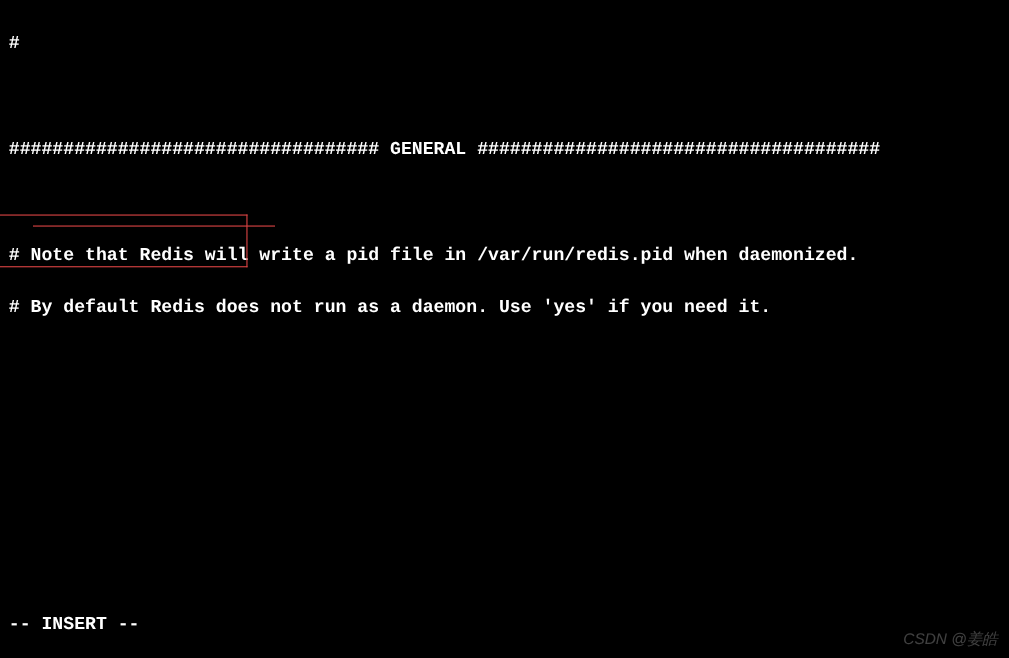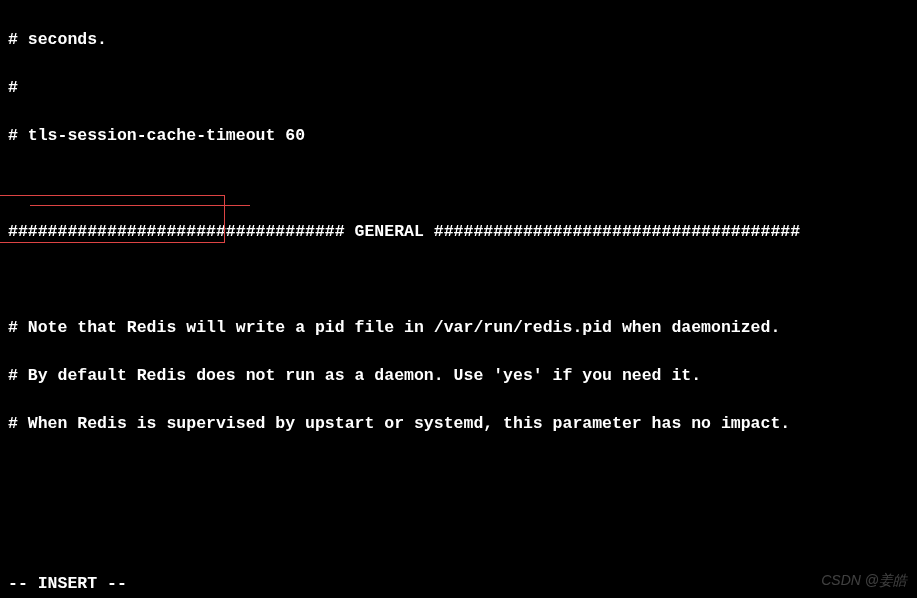--- a/index.html
+++ b/index.html
@@ -56,38 +56,35 @@
     right: 10px;
     bottom: 6px;
     color: rgba(255,255,255,0.25);
     font-size: 14px;
     font-family: Arial, sans-serif;
     font-weight: normal;
     font-style: italic;
   }
   .mode-line {
     position: absolute;
-    bottom: 2px;
+    bottom: 18px;
     left: 8px;
     font-weight: bold;
   }
 </style>
 </head>
 <body>
 
 <div class="terminal">
-<span class="line"># seconds.</span>
 <span class="line">#</span>
-<span class="line"># tls-session-cache-timeout 60</span>
 <span class="line"></span>
 <span class="line">################################## GENERAL #####################################</span>
 <span class="line"></span>
 <span class="line"># Note that Redis will write a pid file in /var/run/redis.pid when daemonized.</span>
 <span class="line"># By default Redis does not run as a daemon. Use 'yes' if you need it.</span>
-<span class="line"># When Redis is supervised by upstart or systemd, this parameter has no impact.</span>
 <span class="line"></span>
 
 
 
 
 
 
 
 
 

